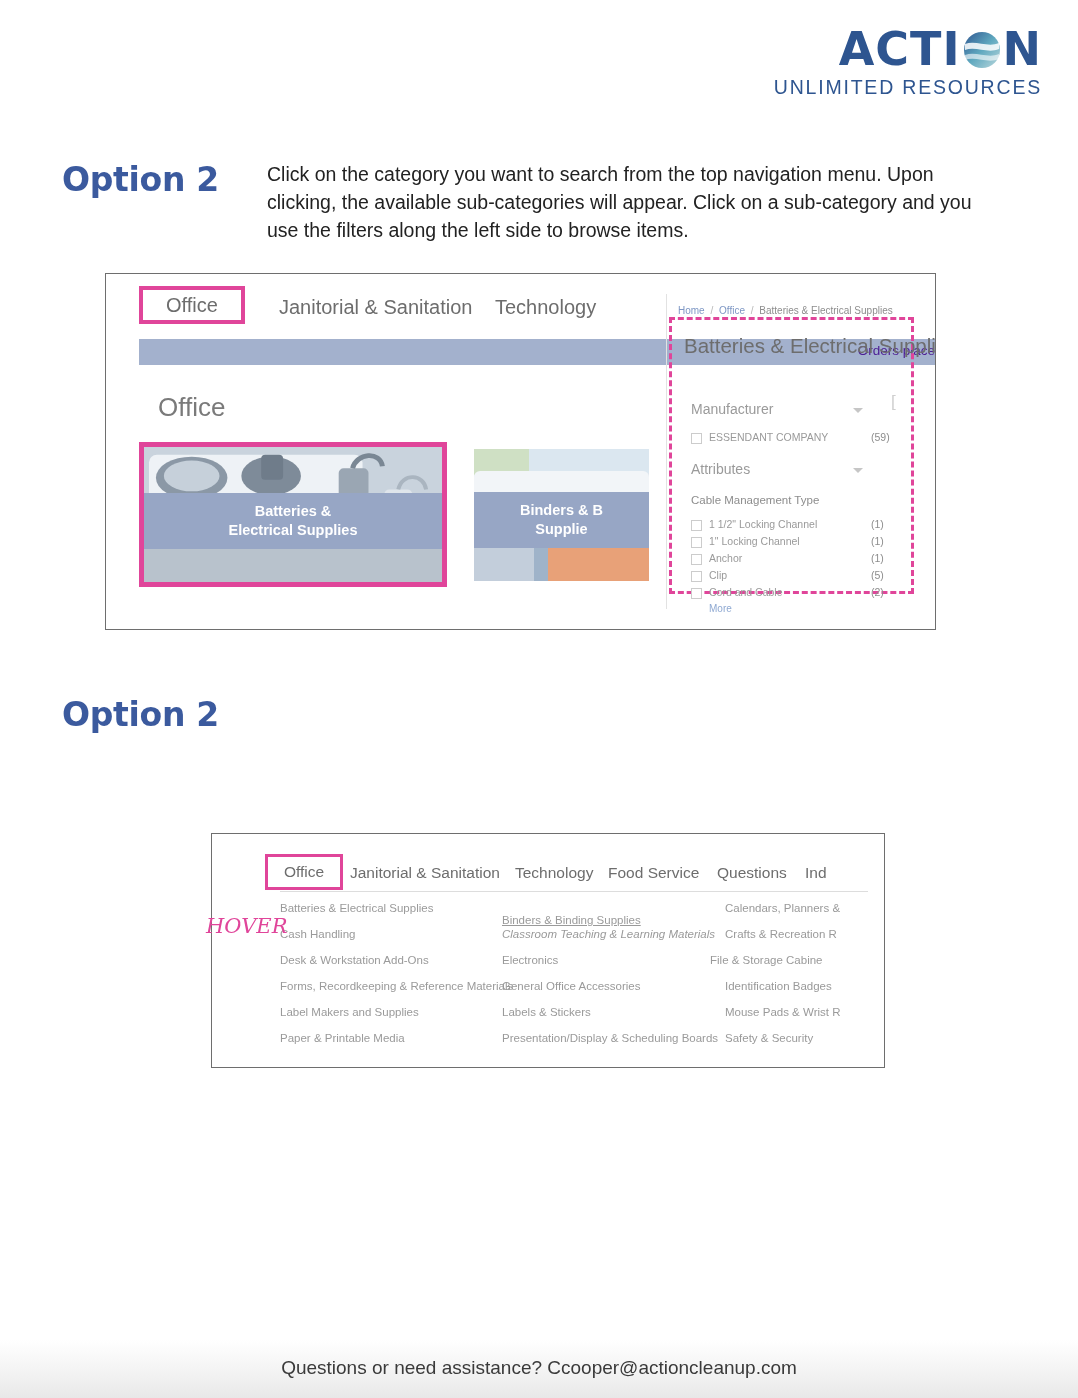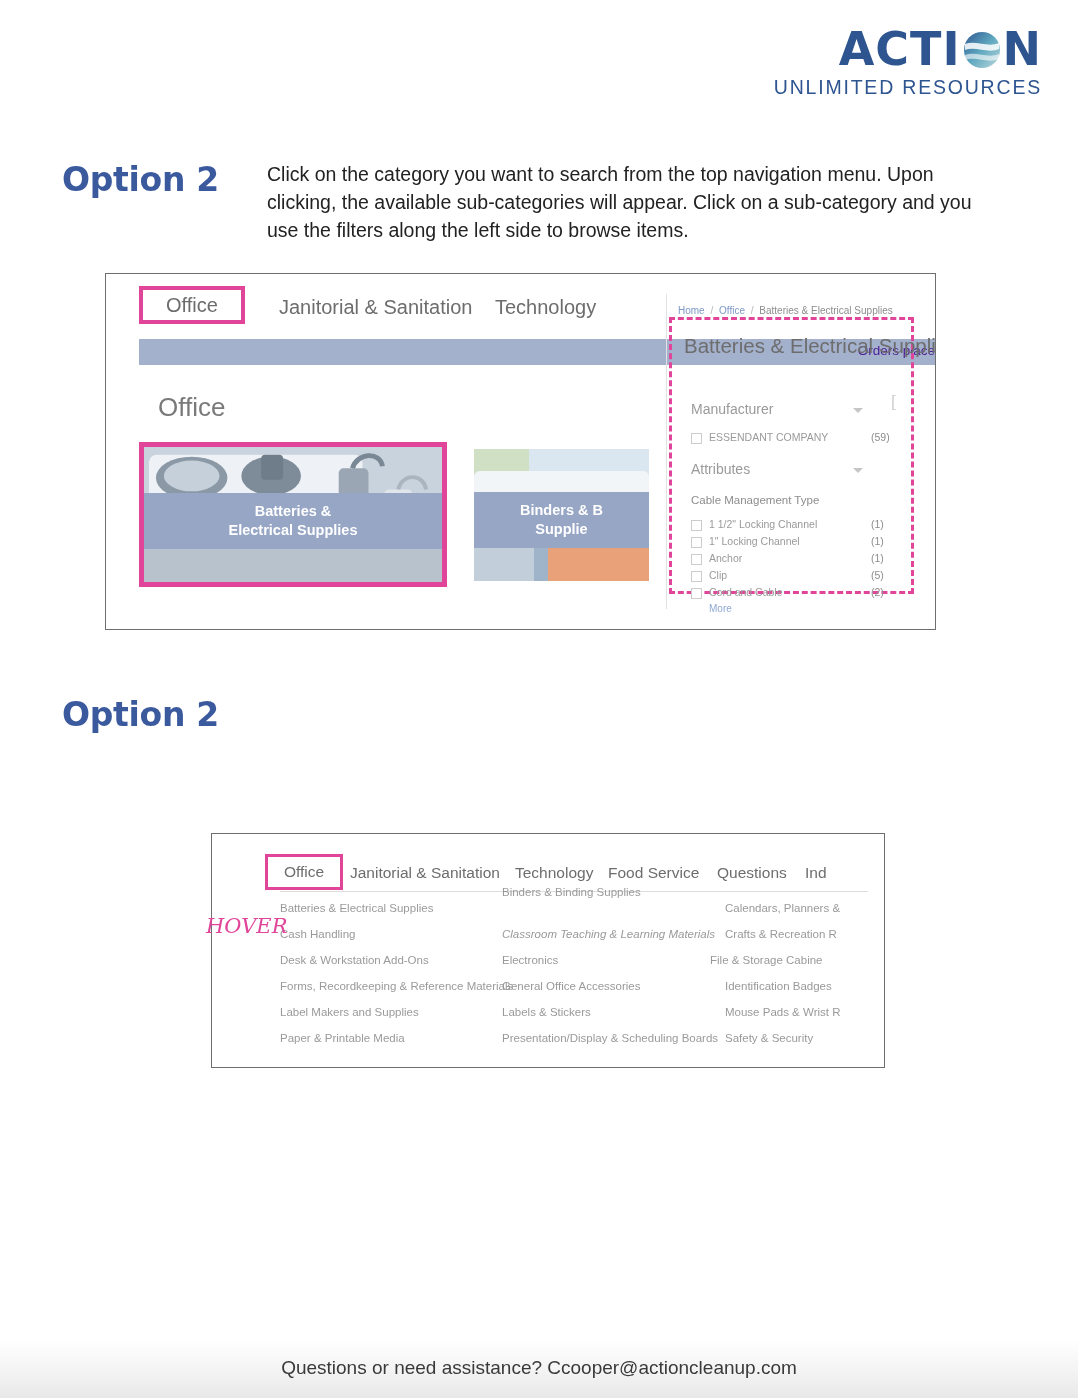--- a/index.html
+++ b/index.html
@@ -480,21 +480,21 @@
 
   <div id="nav2-underline"></div>
 
   <div class="dropdown-item" style="left:68px; top:68px;">Batteries &amp; Electrical Supplies</div>
   <div class="dropdown-item" style="left:68px; top:94px;">Cash Handling</div>
   <div class="dropdown-item" style="left:68px; top:120px;">Desk &amp; Workstation Add-Ons</div>
   <div class="dropdown-item" style="left:68px; top:146px;">Forms, Recordkeeping &amp; Reference Materials</div>
   <div class="dropdown-item" style="left:68px; top:172px;">Label Makers and Supplies</div>
   <div class="dropdown-item" style="left:68px; top:198px;">Paper &amp; Printable Media</div>
 
-  <div class="dropdown-item" style="left:290px; top:52px;">Binders &amp; Binding Supplies</div>
+  <div class="dropdown-item" style="left:290px; top:80px;text-decoration:underline;">Binders &amp; Binding Supplies</div>
   <div class="dropdown-item" style="left:290px; top:94px;font-style:italic;">Classroom Teaching &amp; Learning Materials</div>
   <div class="dropdown-item" style="left:290px; top:120px;">Electronics</div>
   <div class="dropdown-item" style="left:290px; top:146px;">General Office Accessories</div>
   <div class="dropdown-item" style="left:290px; top:172px;">Labels &amp; Stickers</div>
   <div class="dropdown-item" style="left:290px; top:198px;">Presentation/Display &amp; Scheduling Boards</div>
 
   <div class="dropdown-item" style="left:513px; top:68px;">Calendars, Planners &amp;</div>
   <div class="dropdown-item" style="left:513px; top:94px;">Crafts &amp; Recreation R</div>
   <div class="dropdown-item" style="left:498px; top:120px;">File &amp; Storage Cabine</div>
   <div class="dropdown-item" style="left:513px; top:146px;">Identification Badges</div>

